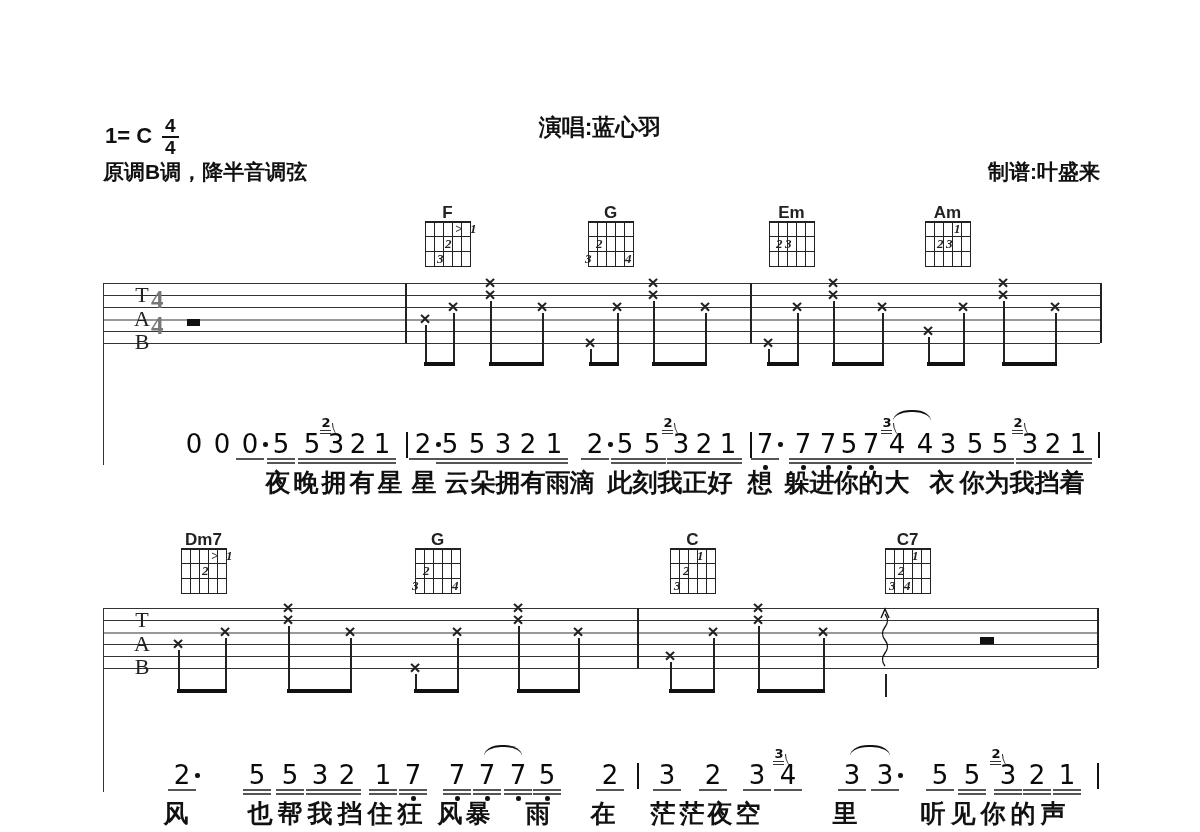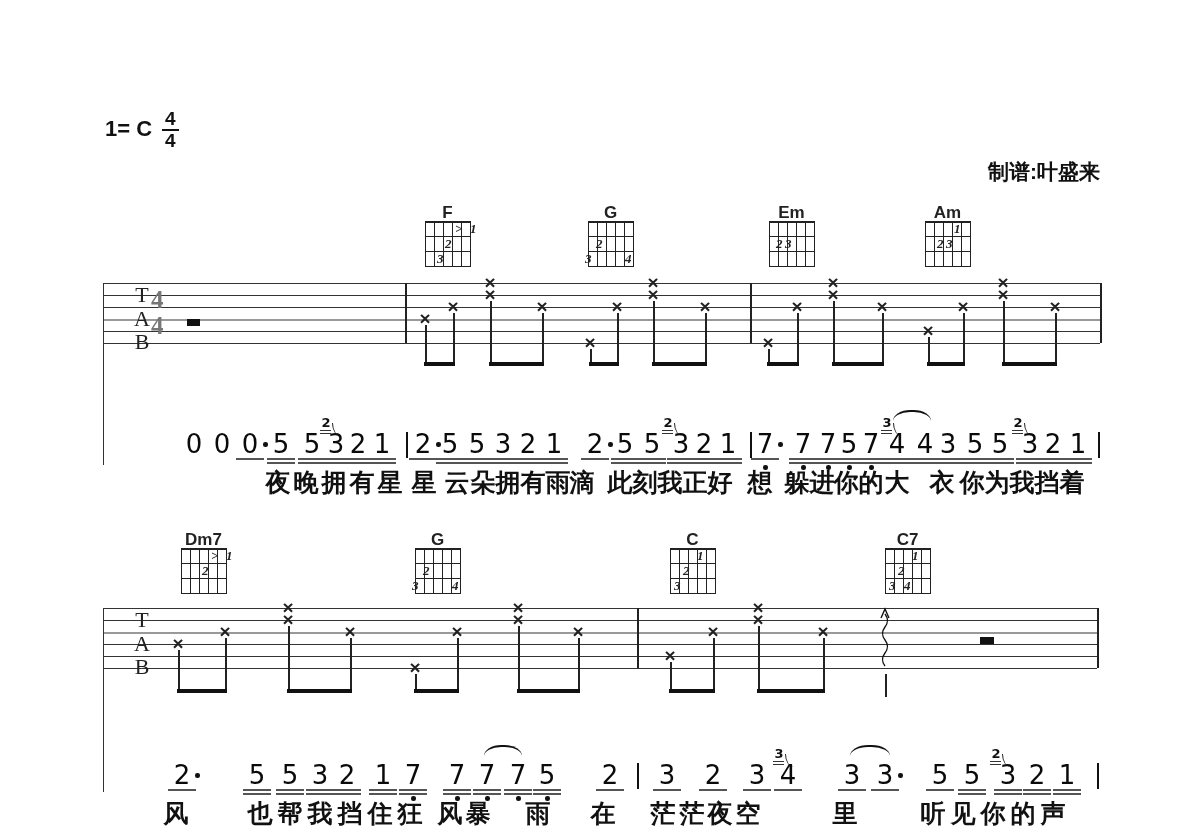--- a/index.html
+++ b/index.html
@@ -2,21 +2,21 @@
 <html><head>
 <meta charset="utf-8">
 <style>
   html,body{margin:0;padding:0;background:#fff}
   #canvas{position:relative;width:1200px;height:832px;background:#ffffff;overflow:hidden;
           font-family:"Liberation Sans",sans-serif;color:#111}
   .title{position:absolute;left:0;top:54px;width:100%;text-align:center;
          font-size:42px;font-weight:900;letter-spacing:3px}
   .singer{position:absolute;left:0;top:112px;width:100%;text-align:center;
           font-size:23px;font-weight:700}
-  .keysig{position:absolute;left:105px;top:109px;font-size:22px;font-weight:600}
+  .keysig{position:absolute;left:105px;top:116px;font-size:22px;font-weight:600}
   .frac{display:inline-block;vertical-align:middle;margin-left:10px;text-align:center;
         font-weight:800;font-size:19px;line-height:1.05}
   .frac i{display:block;font-style:normal;padding:0 3px}
   .frac i:first-child{border-bottom:2px solid #111}
   .tuning{position:absolute;left:103px;top:158px;font-size:21px;font-weight:600}
   .arranger{position:absolute;right:100px;top:158px;font-size:21px;font-weight:600}
   .tabletter{position:absolute;font-family:"Liberation Serif",serif;font-size:22px;
              width:20px;text-align:center;line-height:24px;color:#222}
   .timesig4{position:absolute;font-family:"Liberation Serif",serif;font-size:25px;
             font-weight:700;color:#777;line-height:26px}
@@ -41,23 +41,25 @@
          font-weight:600;text-align:center;width:12px;color:#111}
   .gud{position:absolute;height:1px;background:#333}
   .garc{position:absolute;width:9px;height:13px;border-left:1.4px solid #222;
         border-bottom-left-radius:9px 13px}
   .svgwrap{position:absolute}
 </style>
 </head>
 <body>
 
 <div id="canvas">
+  <div class="singer">演唱:蓝心羽</div>
   <div class="keysig">
     <span>1= C</span><span class="frac"><i>4</i><i>4</i></span>
   </div>
+  <div class="tuning">原调B调，降半音调弦</div>
   <div class="arranger">制谱:叶盛来</div>
 <div class="chord-label" style="position: absolute; left: 417.5px; top: 203px; width: 60px;">F</div>
     <div class="cline" style="position: absolute; left: 425px; top: 221px; width: 1px; height: 45px;"></div>
     <div class="cline" style="position: absolute; left: 434px; top: 221px; width: 1px; height: 45px;"></div>
     <div class="cline" style="position: absolute; left: 443px; top: 221px; width: 1px; height: 45px;"></div>
     <div class="cline" style="position: absolute; left: 452px; top: 221px; width: 1px; height: 45px;"></div>
     <div class="cline" style="position: absolute; left: 461px; top: 221px; width: 1px; height: 45px;"></div>
     <div class="cline" style="position: absolute; left: 470px; top: 221px; width: 1px; height: 45px;"></div>
     <div class="cline" style="position: absolute; left: 425px; top: 221px; width: 46px; height: 2px;"></div>
     <div class="cline" style="position: absolute; left: 425px; top: 236px; width: 46px; height: 1px;"></div>

